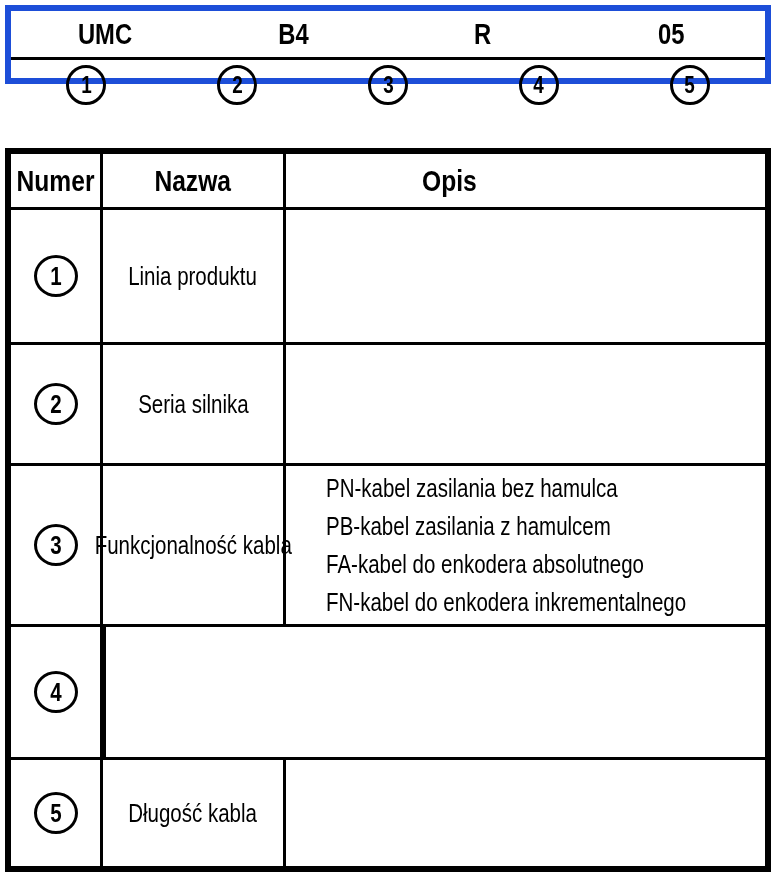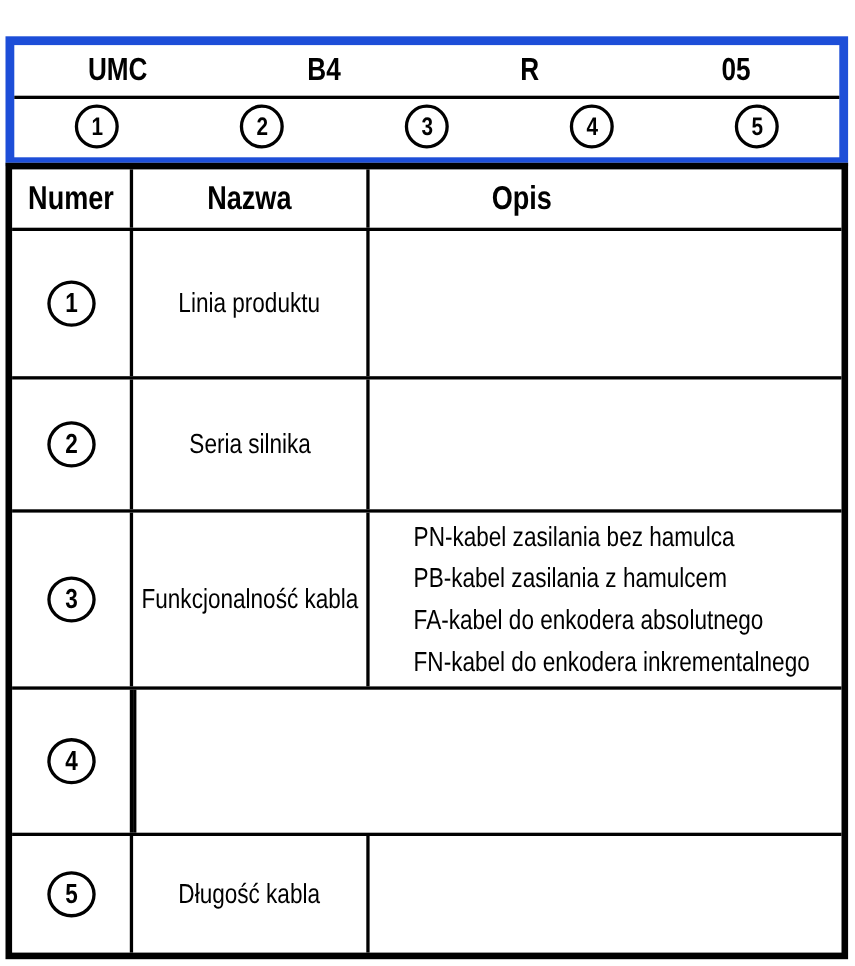--- a/index.html
+++ b/index.html
@@ -28,25 +28,24 @@
     transform-origin: left center;
     white-space: nowrap;
   }
 
   
   .code-box {
     position: absolute;
     left: 5px;
     top: 5px;
     width: 766px;
-    height: 118px;
-    border: 8px solid #1d4ed8;
+    height: 79px;
+    border: 6px solid #1d4ed8;
     box-sizing: border-box;
     background: #fff;
-    margin-top: 28px;
   }
   .code-row {
     display: flex;
     height: 46px;
     align-items: center;
   }
   .code-cell {
     flex: 1;
     text-align: center;
     font-weight: bold;
@@ -101,22 +100,22 @@
     height: 3px;
     background: #000;
     flex: none;
   }
   .cell {
     display: flex;
     align-items: center;
     justify-content: center;
     box-sizing: border-box;
   }
-  .c-num  { width: 107px;  flex: none; }
-  .c-name { width: 212px; flex: none; }
+  .c-num  { width: 89px;  flex: none; }
+  .c-name { width: 180px; flex: none; }
   .c-desc { flex: 1; }
   .vline {
     width: 3px;
     background: #000;
     flex: none;
   }
   .header-row { height: 53px; }
   .header-row .cell {
     font-weight: bold;
     font-size: 30px;

